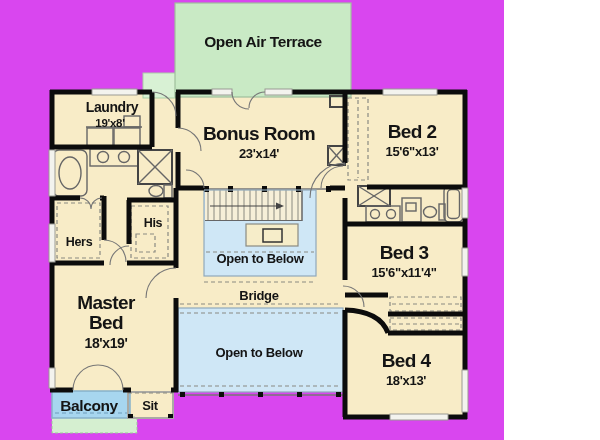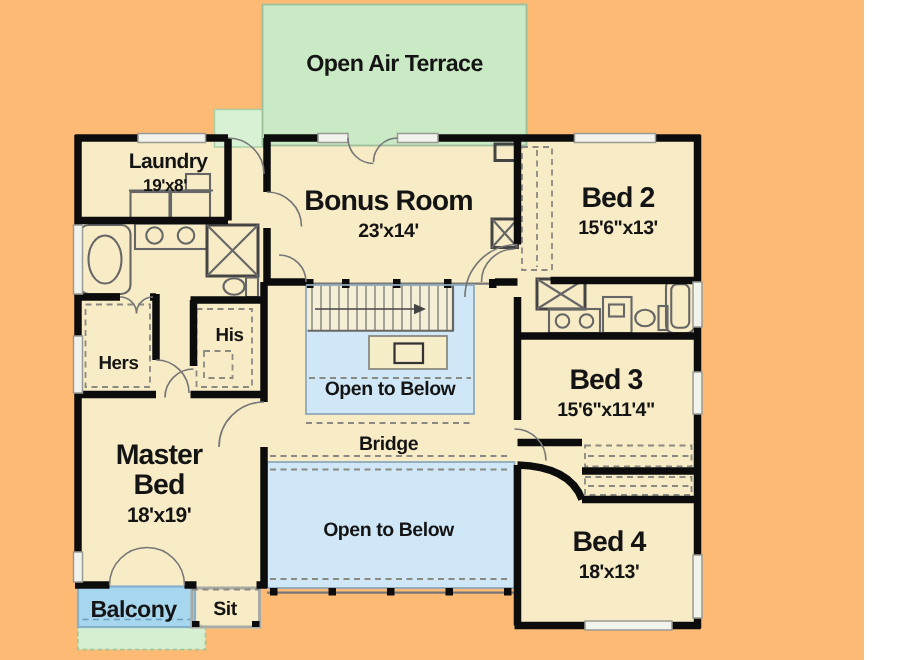--- a/index.html
+++ b/index.html
@@ -1,16 +1,16 @@
 <!DOCTYPE html>
 <html><head>
 <meta charset="utf-8">
 <style>
   html,body{margin:0;padding:0;background:#ffffff;}
-  .canvas{position:relative;width:576px;height:440px;background:#fdba74;overflow:hidden;}
+  .canvas{position:relative;width:504px;height:440px;background:#d946ef;overflow:hidden;}
   svg{display:block;}
   text{font-family:"Liberation Sans", sans-serif;font-weight:bold;fill:#141414;text-anchor:middle;}
   .t19{font-size:19px;letter-spacing:-0.6px;}
   .t15{font-size:15.5px;letter-spacing:-0.4px;}
   .t14{font-size:14px;letter-spacing:-0.4px;}
   .t13{font-size:13px;letter-spacing:-0.3px;}
   .t12{font-size:12.5px;letter-spacing:-0.3px;}
   .t11{font-size:11.5px;letter-spacing:-0.3px;}
   .wall{stroke:#0c0c0c;stroke-width:5;fill:none;}
   .thinwall{stroke:#444;stroke-width:2;fill:none;}

